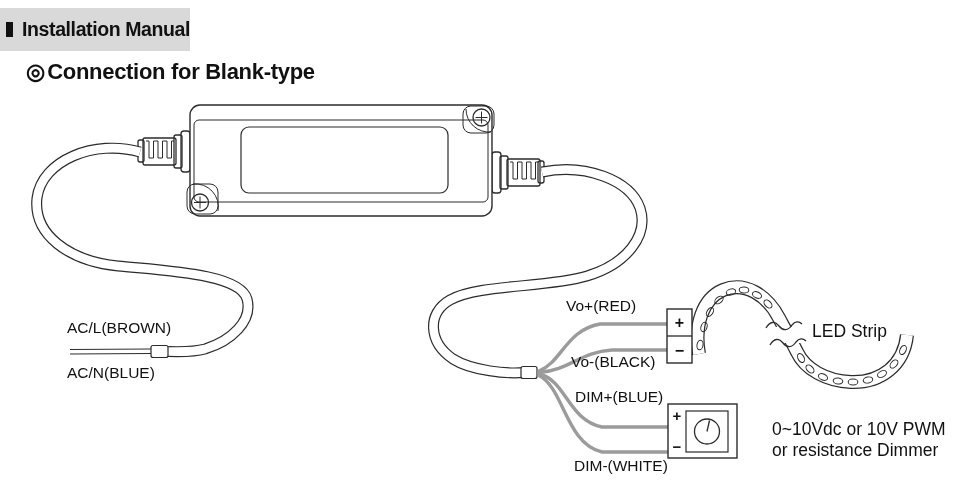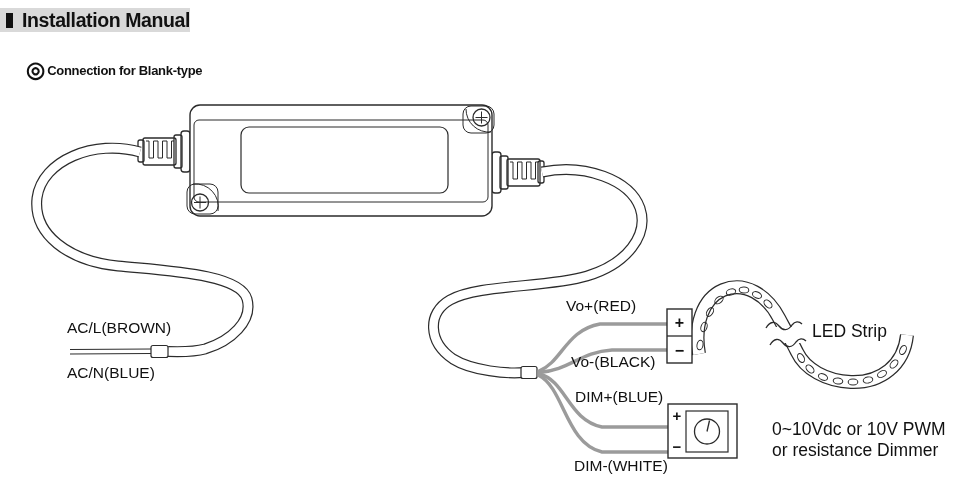--- a/index.html
+++ b/index.html
@@ -1,31 +1,31 @@
 <!DOCTYPE html>
 <html style="--header_bar: #d9d9d9; --line: #2b2b2b; --wire_gray: #9b9b9b; --text: #111111;"><head>
 <meta charset="utf-8">
 <style>
   html,body { margin:0; padding:0; }
   body {
     width:960px; height:494px; position:relative; overflow:hidden;
     background:#ffffff; font-family:"Liberation Sans", sans-serif;
   }
   .header-bar {
-    position:absolute; left:0; top:8px; width:190px; height:24px;
+    position:absolute; left:0; top:8px; width:190px; height:43px;
     background:var(--header_bar,#d9d9d9); display:flex; align-items:center;
   }
   .sq-bullet { width:15px; height:15px; background:var(--text,#111); margin:0 9px 0 6px; }
   .header-title { font-weight:bold; font-size:19.5px; color:var(--text,#111); letter-spacing:-0.4px; white-space:nowrap; }
   .subtitle {
     position:absolute; left:26px; top:59px; display:flex; align-items:center;
     color:var(--text,#111); font-weight:bold;
   }
   .subtitle .bullet { font-size:22px; line-height:22px; margin-right:2px; }
-  .subtitle .text { font-size:13px; letter-spacing:-0.3px; white-space:nowrap; }
+  .subtitle .text { font-size:22px; letter-spacing:-0.3px; white-space:nowrap; }
   .diagram { position:absolute; left:0; top:0; }
   svg text { font-family:"Liberation Sans", sans-serif; fill:var(--text,#111); }
   .lbl    { font-size:15.5px; }
   .lbl-lg { font-size:17.5px; }
   .term   { font-size:16px; font-weight:bold; text-anchor:middle; }
   .term-sm{ font-size:15px; font-weight:bold; text-anchor:middle; }
   .ln      { fill:none; stroke:var(--line,#2b2b2b); stroke-width:1.3; }
   .ln-thin { fill:none; stroke:var(--line,#2b2b2b); stroke-width:1; }
   .box     { fill:#ffffff; stroke:var(--line,#2b2b2b); stroke-width:1.4; }
   .boxw    { fill:#ffffff; stroke:var(--line,#2b2b2b); stroke-width:1.2; }

